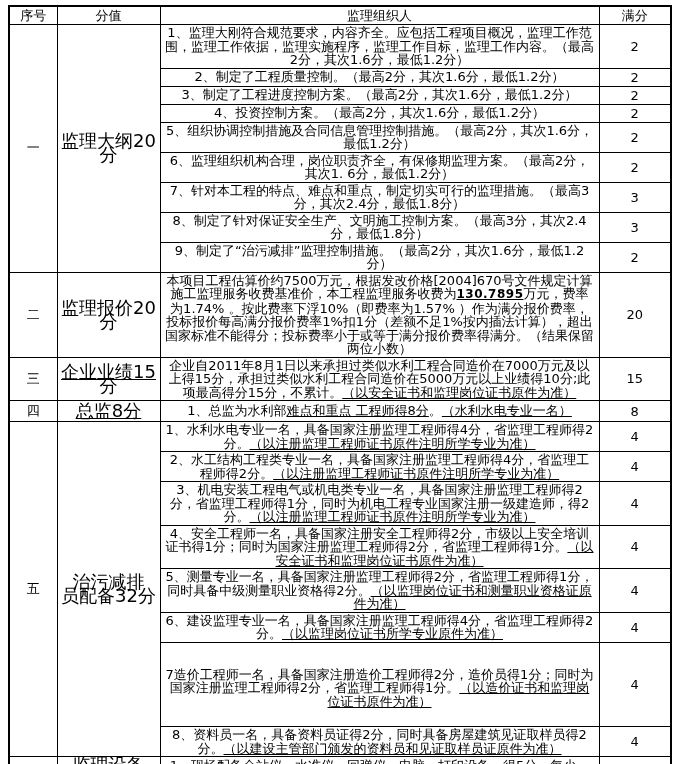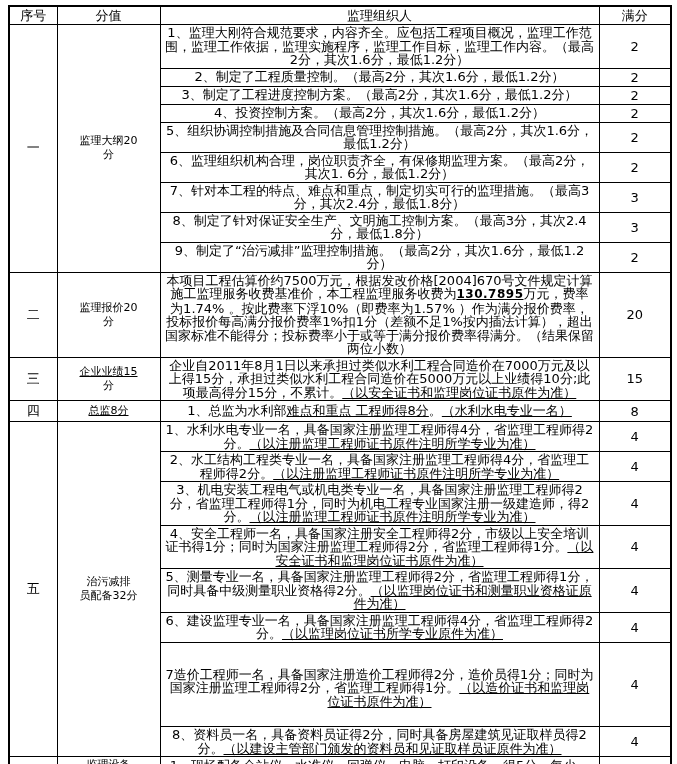--- a/index.html
+++ b/index.html
@@ -15,21 +15,21 @@
     border:2px solid #000;
   }
   table.eval th,table.eval td{
     border:1px solid #000;
     font-weight:normal;
     color:#000;
     word-break:break-all;
   }
   th.hdr{font-size:13px;line-height:15px;padding:1px 8px;text-align:center;}
   td.no-cell{text-align:center;vertical-align:middle;font-size:13px;padding:1px 0;}
-  td.label-cell{text-align:center;vertical-align:middle;font-size:11px;line-height:14px;padding:1px 2px;}
+  td.label-cell{text-align:center;vertical-align:middle;font-size:18px;line-height:14px;padding:1px 2px;}
   td.criteria-cell{
     font-size:13px;line-height:13.5px;
     padding:1px 4px 1px 4px;
     vertical-align:middle;text-align:center;
   }
   td.score-cell{text-align:center;vertical-align:middle;font-size:13px;padding:1px 0;}
   td.criteria-cell.tall{padding-top:25px;padding-bottom:18px;}
   .u{text-decoration:underline;}
   .b{font-weight:bold;font-size:12px;line-height:13.5px;letter-spacing:0.5px;}
 </style>

